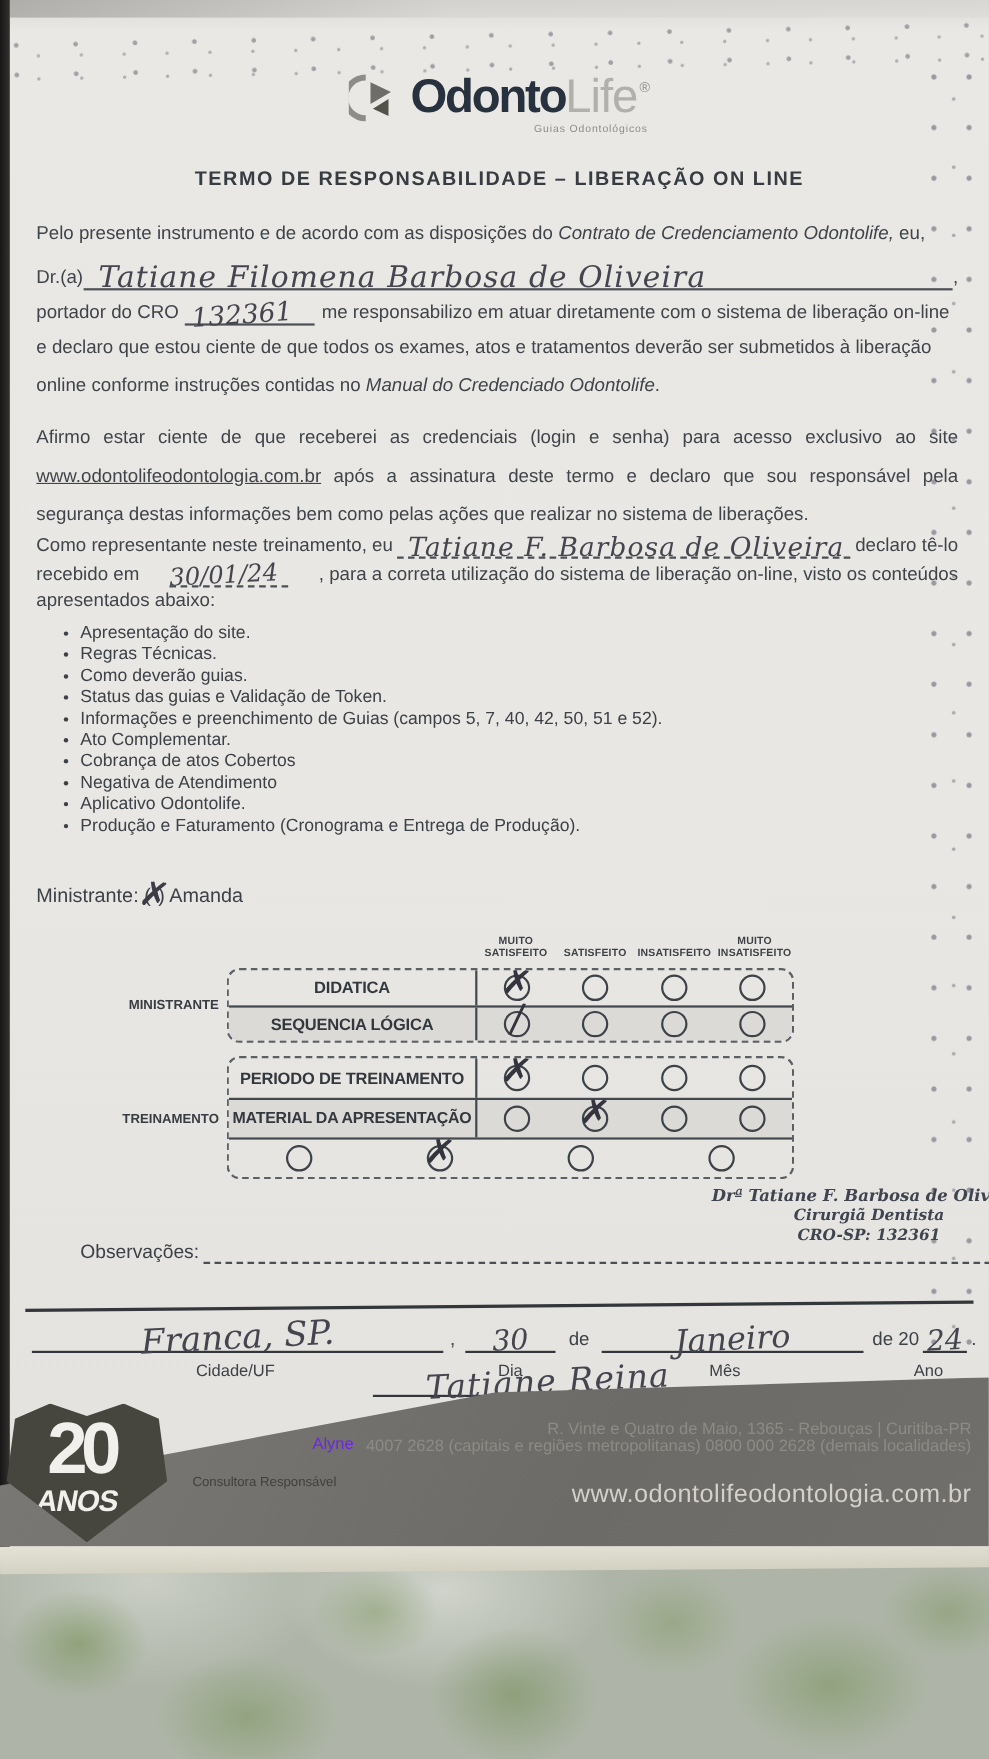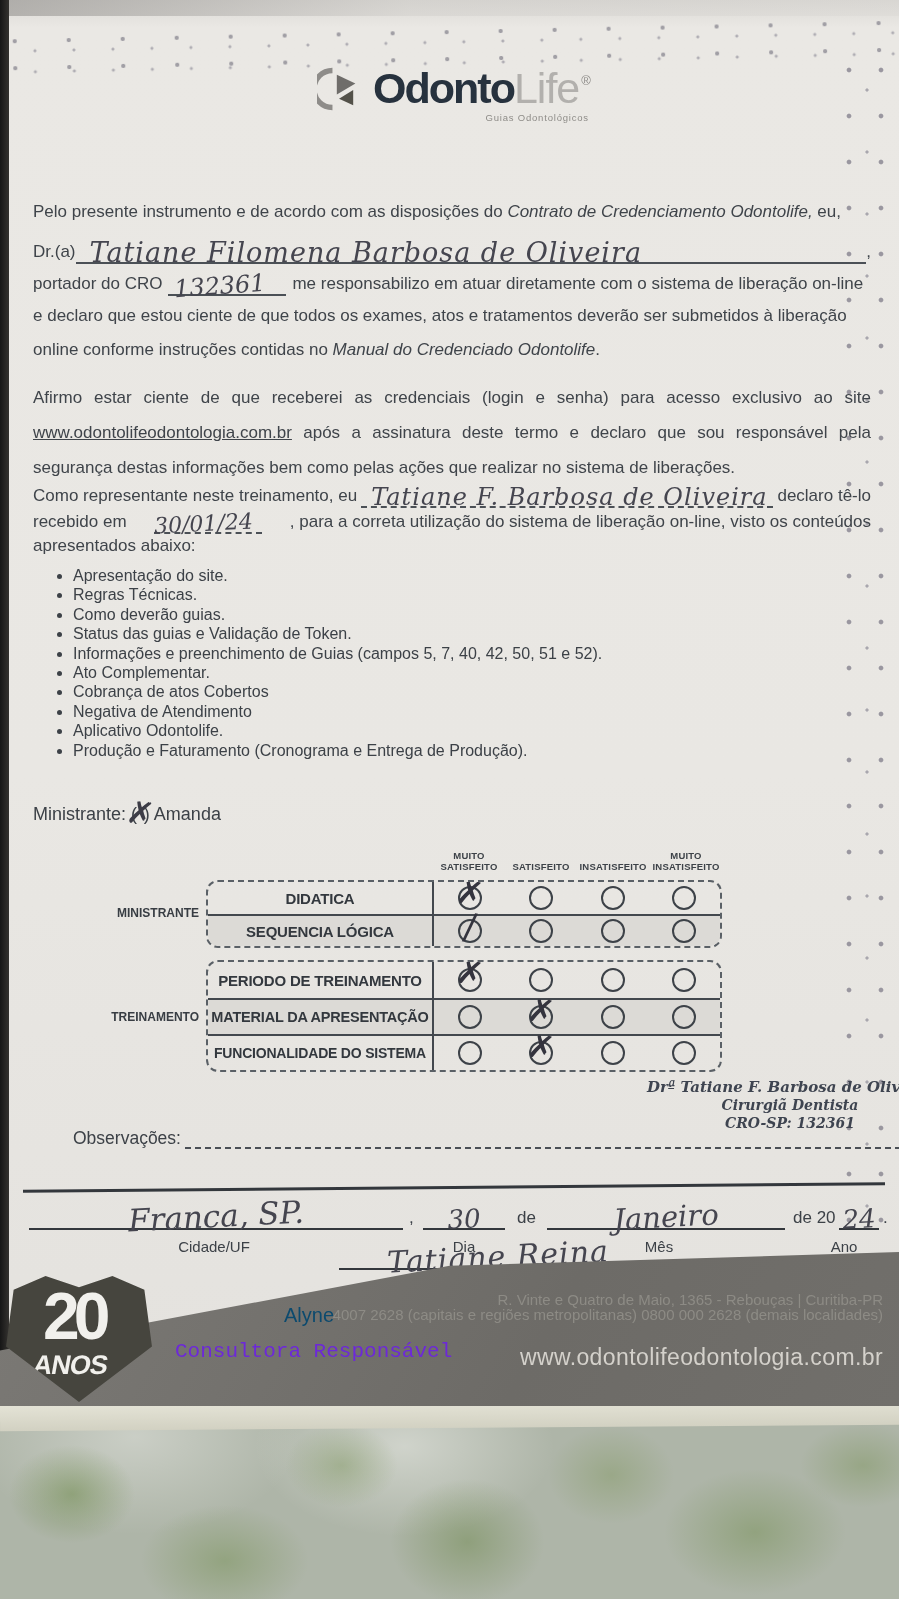--- a/index.html
+++ b/index.html
@@ -130,22 +130,22 @@
   
   .footer { left:0; top:1252px; width:899px; height:154px;
     background:linear-gradient(120deg,#7b7975,#6d6b67 60%,#716f6b);
     clip-path:polygon(0 64%, 50% 9%, 100% 0, 100% 100%, 0 100%);
   }
   .badge { left:3px; top:1276px; width:152px; height:126px; background:#46453e;
     clip-path:polygon(50% 100%, 2% 56%, 7% 11%, 28% 0, 50% 9%, 72% 0, 93% 11%, 98% 56%); }
   .badge-num { position:absolute; left:40px; top:2px; font-size:66px; font-weight:800; color:#f1f0ec; letter-spacing:-6px; }
   .badge-word { position:absolute; left:30px; top:74px; font-size:27px; font-weight:800; color:#f1f0ec;
     transform:skewX(-10deg); letter-spacing:-1px; }
-  .consultant-name { left:284px; top:1304px; font-size:20px; color:#0c4a6e; }
-  .consultant-role { left:175px; top:1340px; font-size:21px; color:#6d28d9;font-family:Liberation Mono, monospace; }
+  .consultant-name { left:284px; top:1304px; font-size:15px; color:#6d28d9; }
+  .consultant-role { left:175px; top:1340px; font-size:12px; color:#404040; }
   .footer-address { right:16px; top:1292px; width:560px; text-align:right; font-size:15px; line-height:15px; color:#8d8b85; }
   .footer-site { right:16px; top:1344px; width:560px; text-align:right; font-size:23px; color:#d4d1cb; letter-spacing:.4px; }
 </style>
 </head>
 <body>
 
 <div class="abs green-surface"></div>
 <div class="abs cream-strip"></div>
 <div class="abs photo-edge-left"></div>
 
@@ -161,20 +161,21 @@
       <path d="M19 31 L32 23 L32 37 Z" fill="#535149"></path>
     </svg>
     <div class="logo-text">
       <span class="logo-odonto">Odonto</span>
         <span class="logo-life">Life</span>
         <span class="logo-reg">®</span>
       <span class="logo-tagline">Guias Odontológicos</span>
     </div>
   </div>
 
+  <div class="abs doc-title">TERMO DE RESPONSABILIDADE – LIBERAÇÃO ON LINE</div>
 
   <div class="abs pline" style="top:200px;">
     <span>Pelo presente instrumento e de acordo com as disposições do </span><i>Contrato de Credenciamento Odontolife,</i><span> eu,</span>
   </div>
   <div class="abs pline flexrow" style="top:232px; height:32px;">
     <span>Dr.(a)</span>
     <span class="fill-line">
       <span class="hw" style="left:14px; font-size:27px; letter-spacing:1px;">Tatiane Filomena Barbosa de Oliveira</span>
     </span>
     <span>,</span>
@@ -322,21 +323,20 @@
             <span class="circle"></span>
             <span class="mark"></span>
           </div>
         <div class="cell">
             <span class="circle"></span>
             <span class="mark"></span>
           </div>
       </div>
     </div>
     <div class="grp-row" style="height:36px;">
-      <div class="row-label" style="font-size:14px;">FUNCIONALIDADE DO SISTEMA</div>
       <div class="cellgrid">
         <div class="cell">
             <span class="circle"></span>
             <span class="mark"></span>
           </div>
         <div class="cell">
             <span class="circle"></span>
             <span class="mark">✗</span>
           </div>
         <div class="cell">

